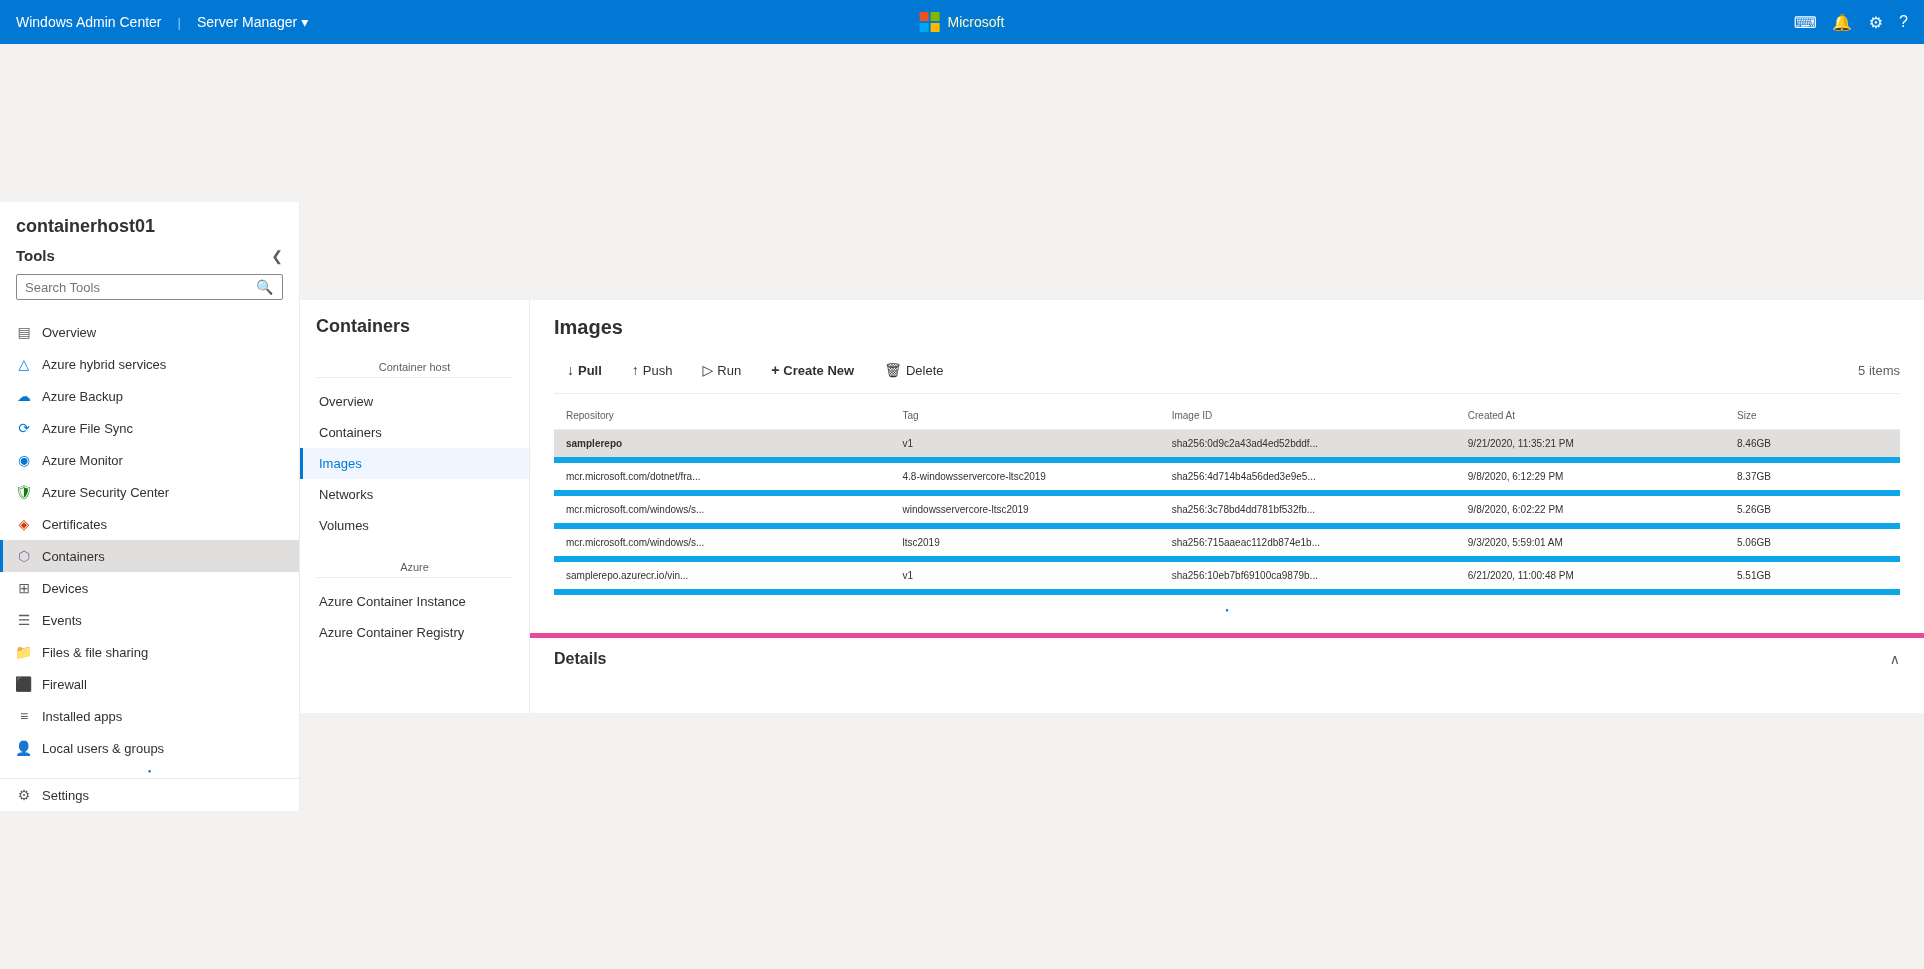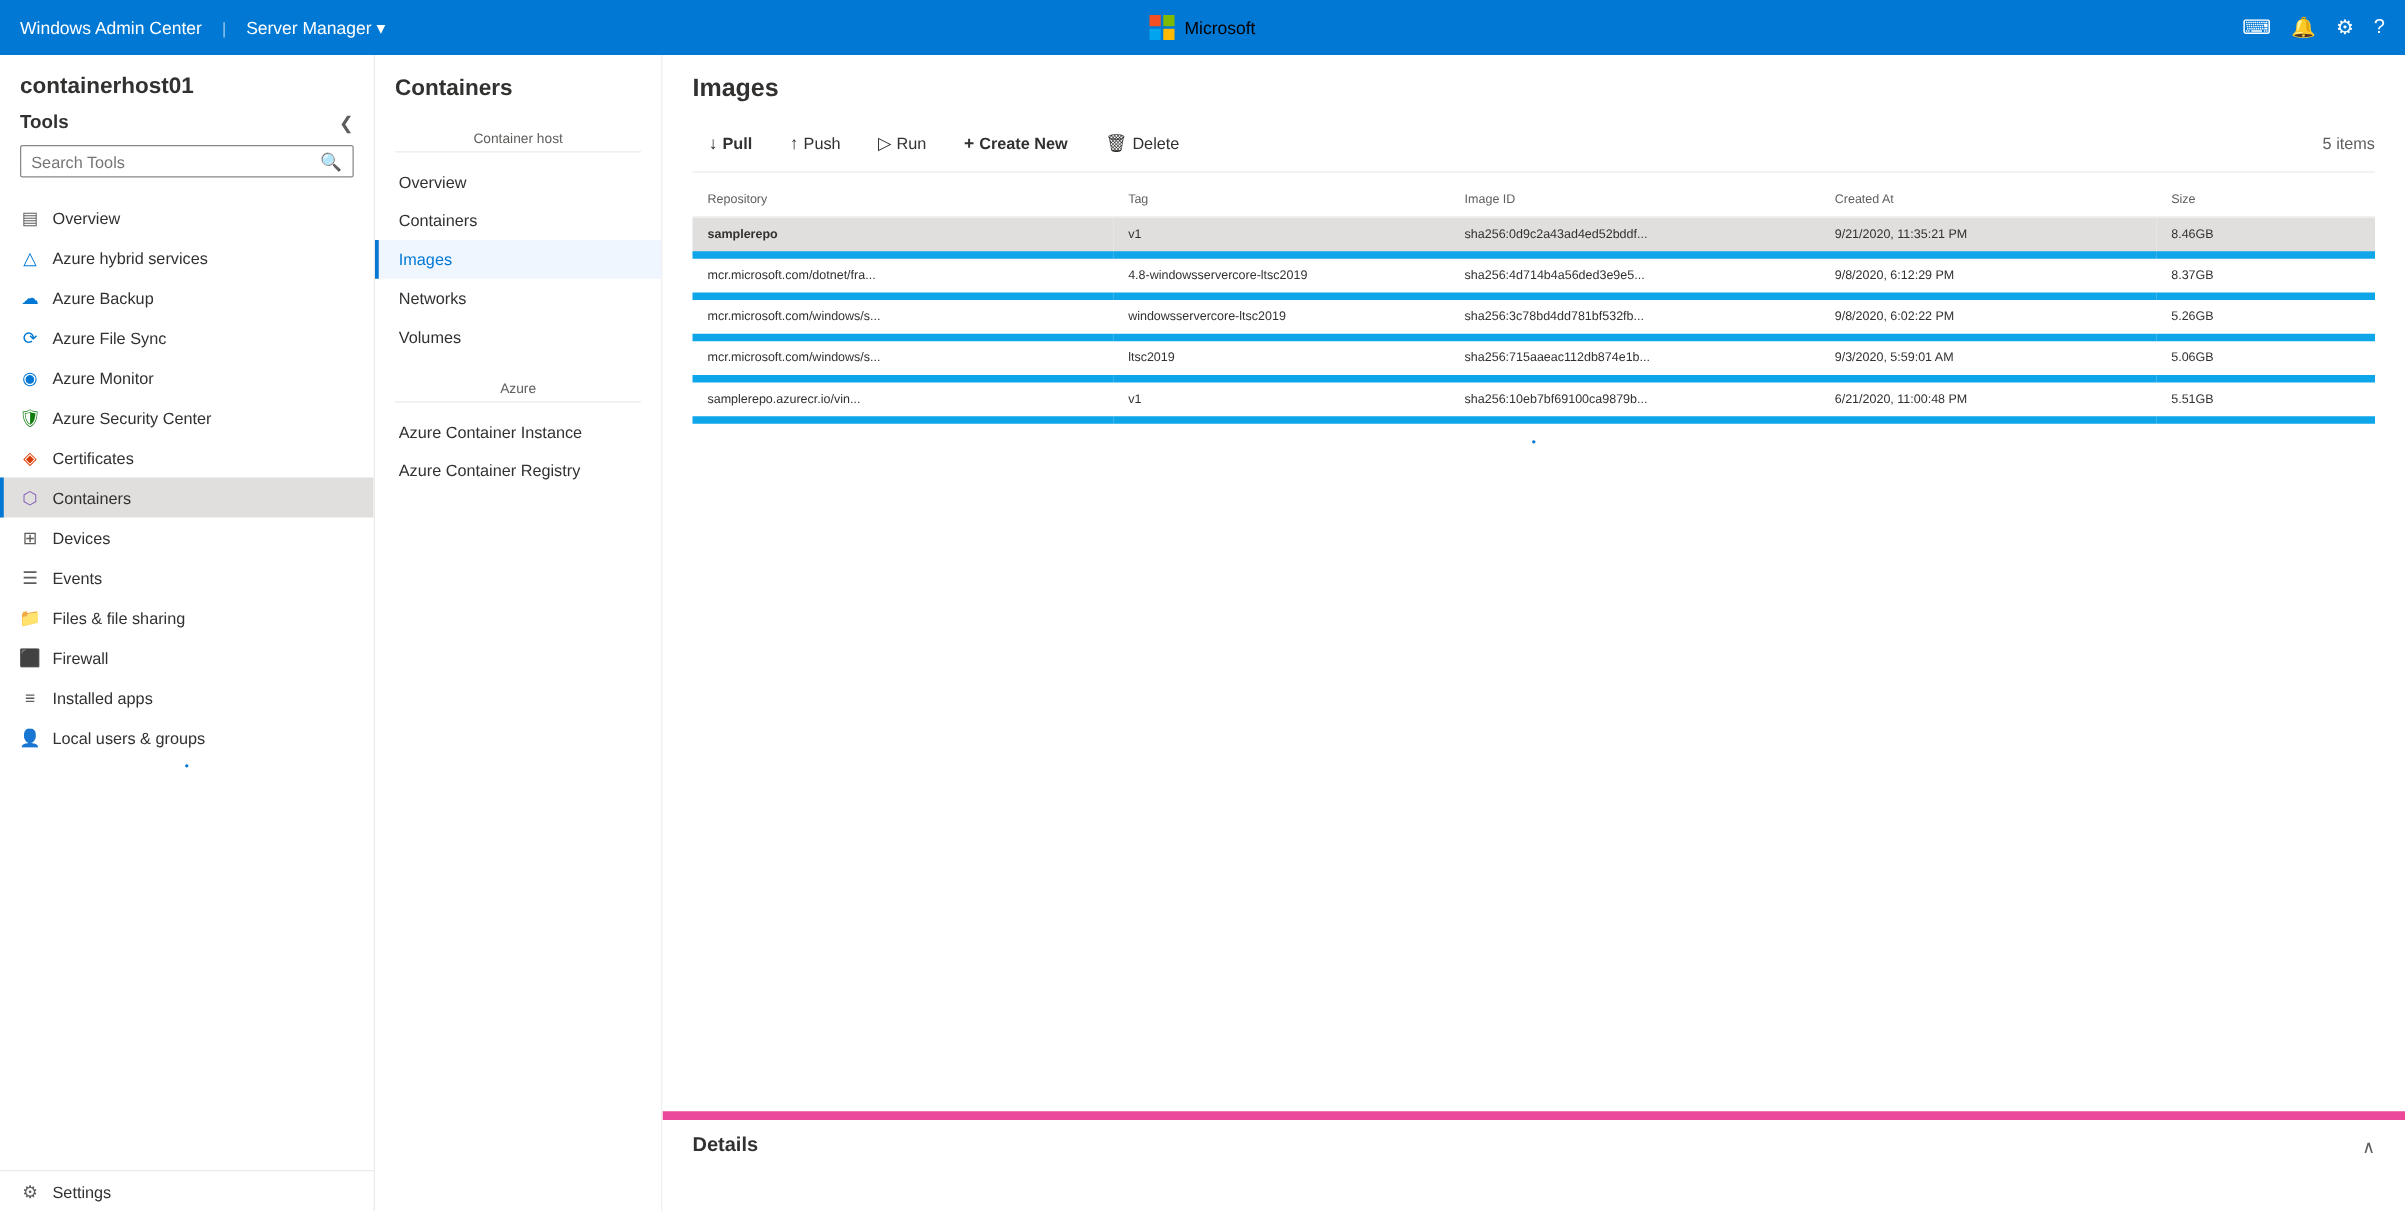--- a/index.html
+++ b/index.html
@@ -51,21 +51,21 @@
       gap: 2px;
       flex-wrap: wrap;
       width: 20px;
       height: 20px;
     }
     .ms-sq { width: 9px; height: 9px; }
     .ms-red { background: #f25022; }
     .ms-green { background: #7fba00; }
     .ms-blue { background: #00a4ef; }
     .ms-yellow { background: #ffb900; }
-    .topbar-ms-label { font-size: 14px; color: #000000; }
+    .topbar-ms-label { font-size: 14px; color: #fef9c3; }
     .topbar-right {
       margin-left: auto;
       display: flex;
       align-items: center;
       gap: 16px;
       color: white;
     }
     .topbar-icon-btn {
       cursor: pointer;
       font-size: 16px;
@@ -75,20 +75,21 @@
       display: flex;
       align-items: center;
       justify-content: center;
     }
 
     
     .main-layout {
       display: flex;
       flex: 1;
       overflow: hidden;
+      align-items: center;
     }
 
     
     .sidebar {
       width: 300px;
       background: white;
       border-right: 1px solid #edebe9;
       display: flex;
       flex-direction: column;
       flex-shrink: 0;
@@ -306,21 +307,21 @@
     .data-table tr.selected td { background: #e1dfdd; }
     .col-repo { width: 25%; }
     .col-tag { width: 20%; }
     .col-id { width: 22%; }
     .col-created { width: 20%; }
     .col-size { width: 13%; margin-top: 43px; }
     .bold { font-weight: 600; }
 
     
     .details-section {
-      border-top: 7px solid #ec4899;
+      border-top: 5px solid #ec4899;
       padding: 0 24px;
       background: white;
       height: 80px;
       flex-shrink: 0;
     }
     .details-header {
       display: flex;
       align-items: center;
       justify-content: space-between;
       padding: 12px 0;

